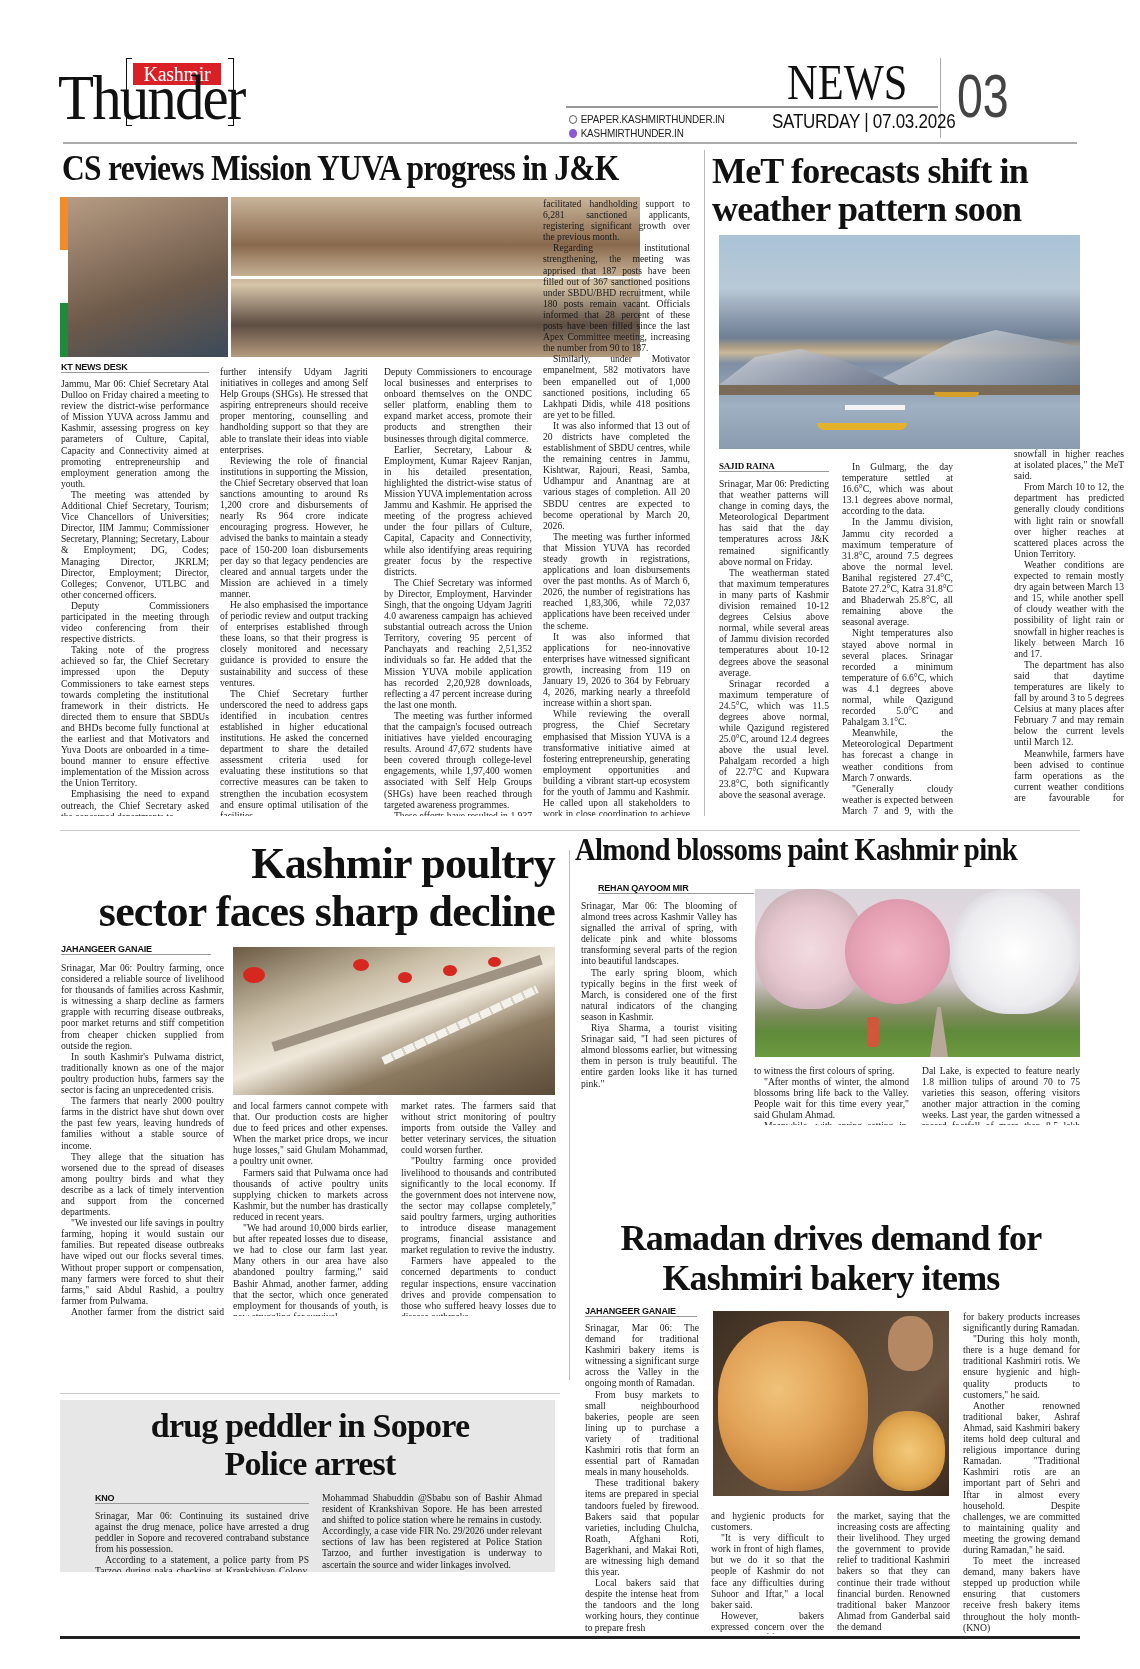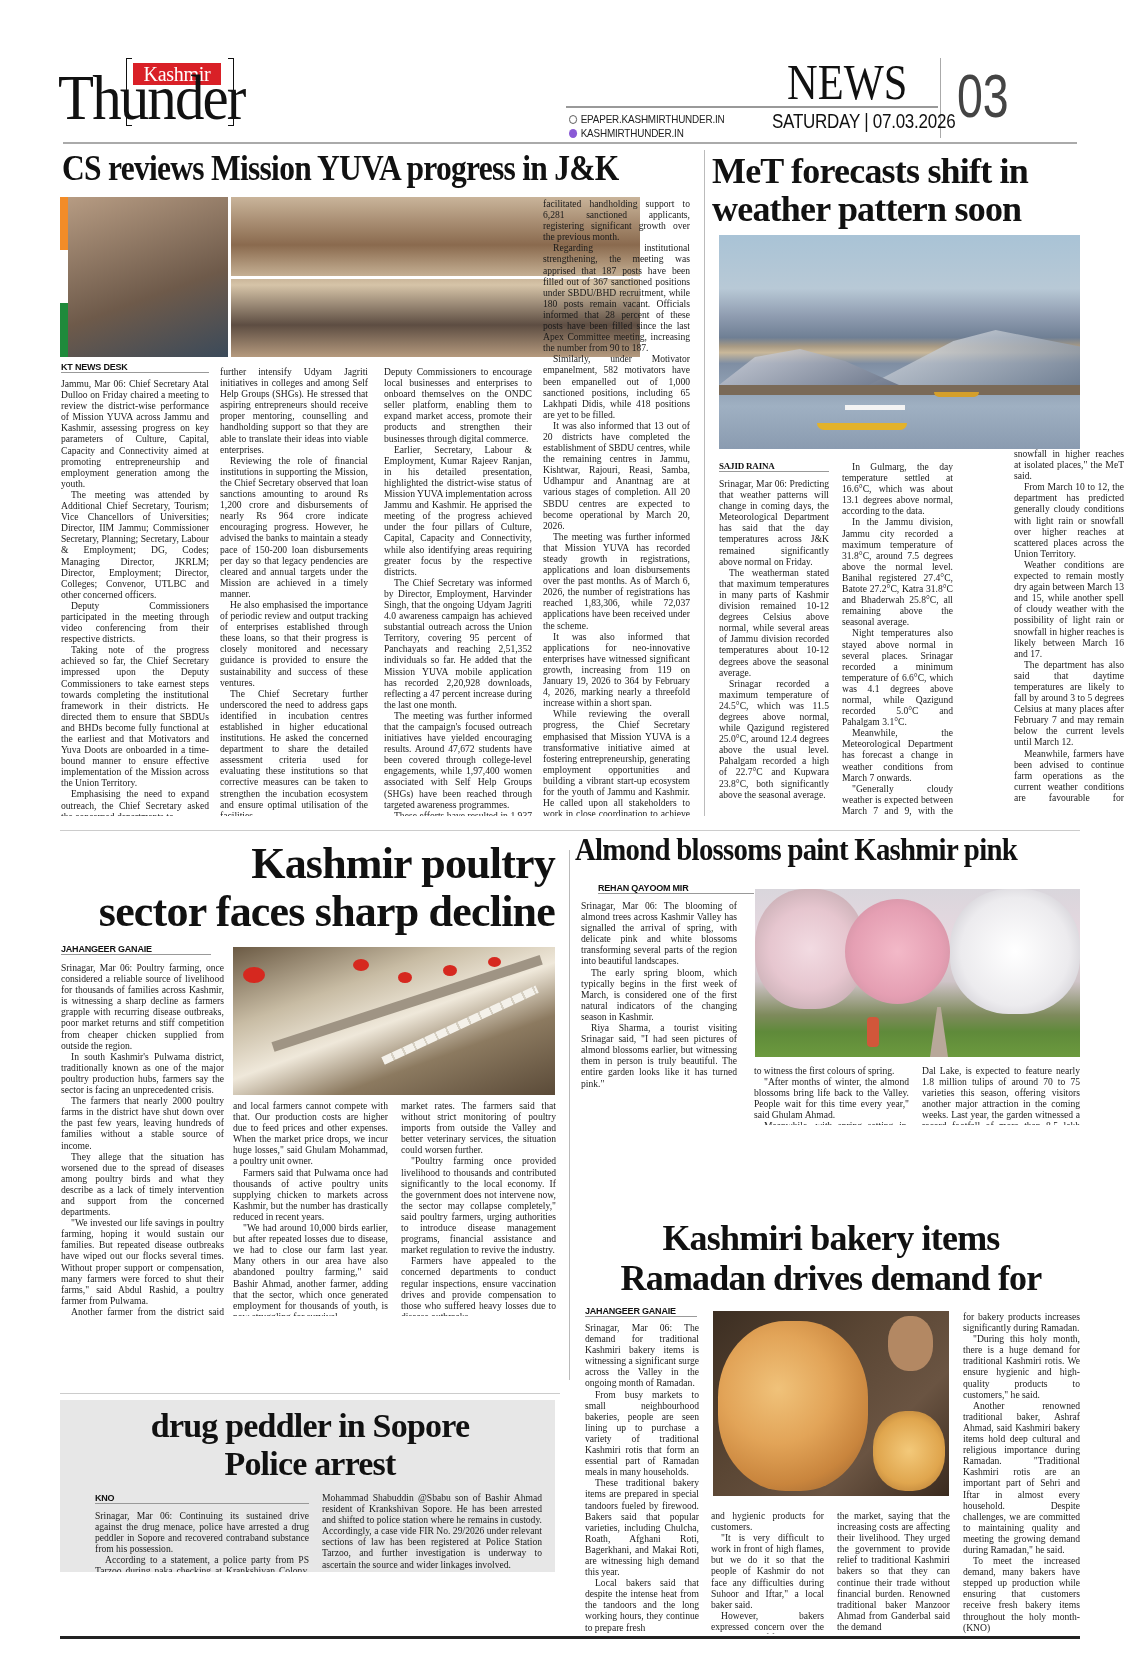--- a/index.html
+++ b/index.html
@@ -190,22 +190,22 @@
 <div class="col" style="left:754px;top:1065px;width:155px;height:60px;">
   <p class="first">to witness the first colours of spring.</p>
     <p>"After months of winter, the almond blossoms bring life back to the Valley. People wait for this time every year," said Ghulam Ahmad.</p>
     <p>Meanwhile, with spring setting in, preparations are underway for the opening of the Indira Gandhi Memorial Tulip Garden in Srinagar, which officials earlier said is likely to open around mid-March, subject to favourable weather.</p>
 </div>
 <div class="col" style="left:922px;top:1065px;width:158px;height:60px;">
   <p class="first">Dal Lake, is expected to feature nearly 1.8 million tulips of around 70 to 75 varieties this season, offering visitors another major attraction in the coming weeks. Last year, the garden witnessed a record footfall of more than 8.5 lakh visitors during its month-long opening, highlighting the growing interest of tourists in Kashmir's spring bloom.</p>
 </div>
 
 <div class="abs hl hl5" style="left:582px;width:498px;top:1218px;">
+  <div>Ramadan drives demand for</div>
   <div>Kashmiri bakery items</div>
-  <div>Ramadan drives demand for</div>
 </div>
 <div class="byline" style="left:585px;top:1306px;width:112px;">JAHANGEER GANAIE</div>
 <div class="img" style="left:713px;top:1311px;width:236px;height:185px;background:linear-gradient(135deg,#3c2e22 0%,#5a4634 40%,#6a5442 70%,#3a2a1e 100%);">
   <div style="position:absolute;left:5px;top:10px;width:150px;height:170px;border-radius:45%;background:radial-gradient(circle at 40% 40%,#f0c27a 0%,#e2a458 40%,#c9853d 70%,#8a5a2e 100%);"></div>
   <div style="position:absolute;left:160px;top:100px;width:72px;height:80px;border-radius:45%;background:radial-gradient(circle,#f3c97a 0%,#e0a64e 60%,#a87030 100%);"></div>
   <div style="position:absolute;left:175px;top:5px;width:45px;height:55px;border-radius:45%;background:#b38863;"></div>
 </div>
 <div class="col" style="left:585px;top:1322px;width:114px;height:312px;">
   <p class="first">Srinagar, Mar 06: The demand for traditional Kashmiri bakery items is witnessing a significant surge across the Valley in the ongoing month of Ramadan.</p>
     <p>From busy markets to small neighbourhood bakeries, people are seen lining up to purchase a variety of traditional Kashmiri rotis that form an essential part of Ramadan meals in many households.</p>

